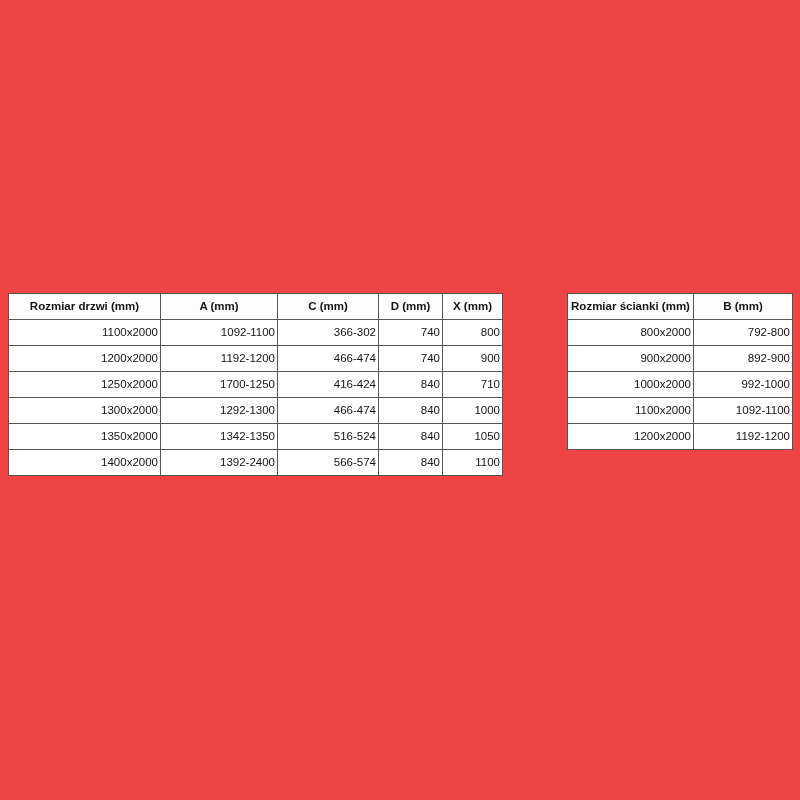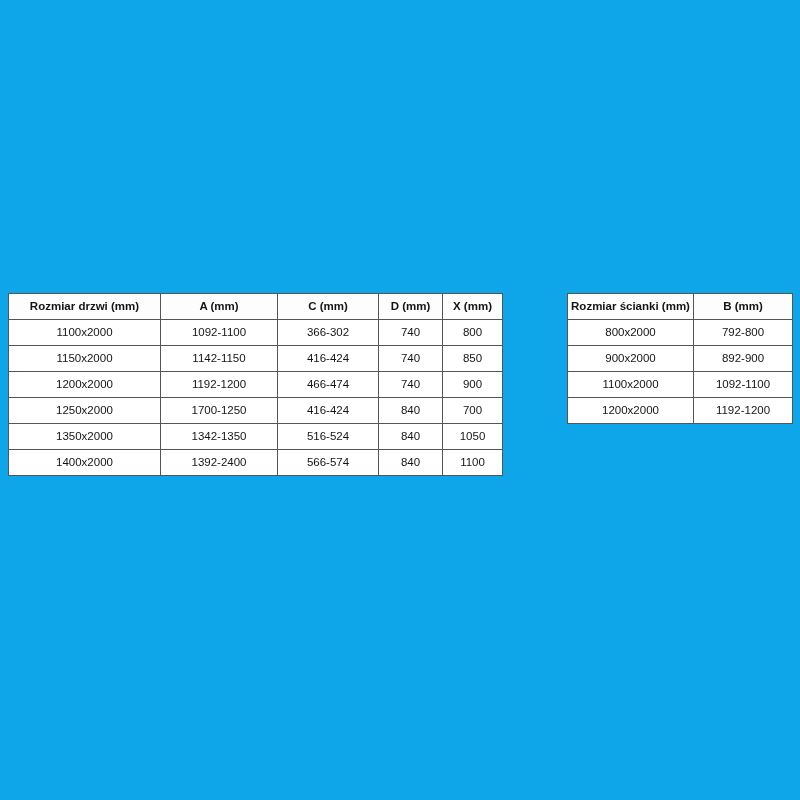--- a/index.html
+++ b/index.html
@@ -9,21 +9,21 @@
     background: #ffffff;
     font-family: "Liberation Sans", sans-serif;
     position: relative;
     overflow: hidden;
   }
   .canvas {
     position: absolute;
     width: 800px;
     height: 800px;
     top: 0; left: 0;
-    background: #0ea5e9;
+    background: #ef4444;
   }
   table.spec-table {
     position: absolute;
     border-collapse: collapse;
     table-layout: fixed;
     background: #ffffff;
   }
   #door-table  { left: 8px;   top: 293px; width: 494px; }
   #wall-table  { left: 567px; top: 293px; width: 225px; }
   .spec-table th, .spec-table td {
@@ -38,20 +38,21 @@
     white-space: nowrap;
     overflow: hidden;
   }
   .spec-table th {
     font-weight: bold;
     background: #fdfdfd;
   }
   .spec-table td {
     font-weight: normal;
     background: #ffffff;
+    text-align: right;
   }
 </style>
 </head>
 <body>
 
 <div class="canvas">
 
   <table class="spec-table" id="door-table">
     <colgroup>
         <col style="width: 152px;">
@@ -71,39 +72,39 @@
       </thead>
     <tbody>
         <tr>
           <td>1100x2000</td>
           <td>1092-1100</td>
           <td>366-302</td>
           <td>740</td>
           <td>800</td>
         </tr>
         <tr>
-          <td>1150x2000</td>
-          <td>1142-1150</td>
-          <td>416-424</td>
-          <td>740</td>
-          <td>850</td>
-        </tr>
-        <tr>
           <td>1200x2000</td>
           <td>1192-1200</td>
           <td>466-474</td>
           <td>740</td>
           <td>900</td>
         </tr>
         <tr>
           <td>1250x2000</td>
           <td>1700-1250</td>
           <td>416-424</td>
           <td>840</td>
-          <td>700</td>
+          <td>710</td>
+        </tr>
+        <tr>
+          <td>1300x2000</td>
+          <td>1292-1300</td>
+          <td>466-474</td>
+          <td>840</td>
+          <td>1000</td>
         </tr>
         <tr>
           <td>1350x2000</td>
           <td>1342-1350</td>
           <td>516-524</td>
           <td>840</td>
           <td>1050</td>
         </tr>
         <tr>
           <td>1400x2000</td>
@@ -129,20 +130,24 @@
     <tbody>
         <tr>
           <td>800x2000</td>
           <td>792-800</td>
         </tr>
         <tr>
           <td>900x2000</td>
           <td>892-900</td>
         </tr>
         <tr>
+          <td>1000x2000</td>
+          <td>992-1000</td>
+        </tr>
+        <tr>
           <td>1100x2000</td>
           <td>1092-1100</td>
         </tr>
         <tr>
           <td>1200x2000</td>
           <td>1192-1200</td>
         </tr>
       </tbody>
   </table>
 

